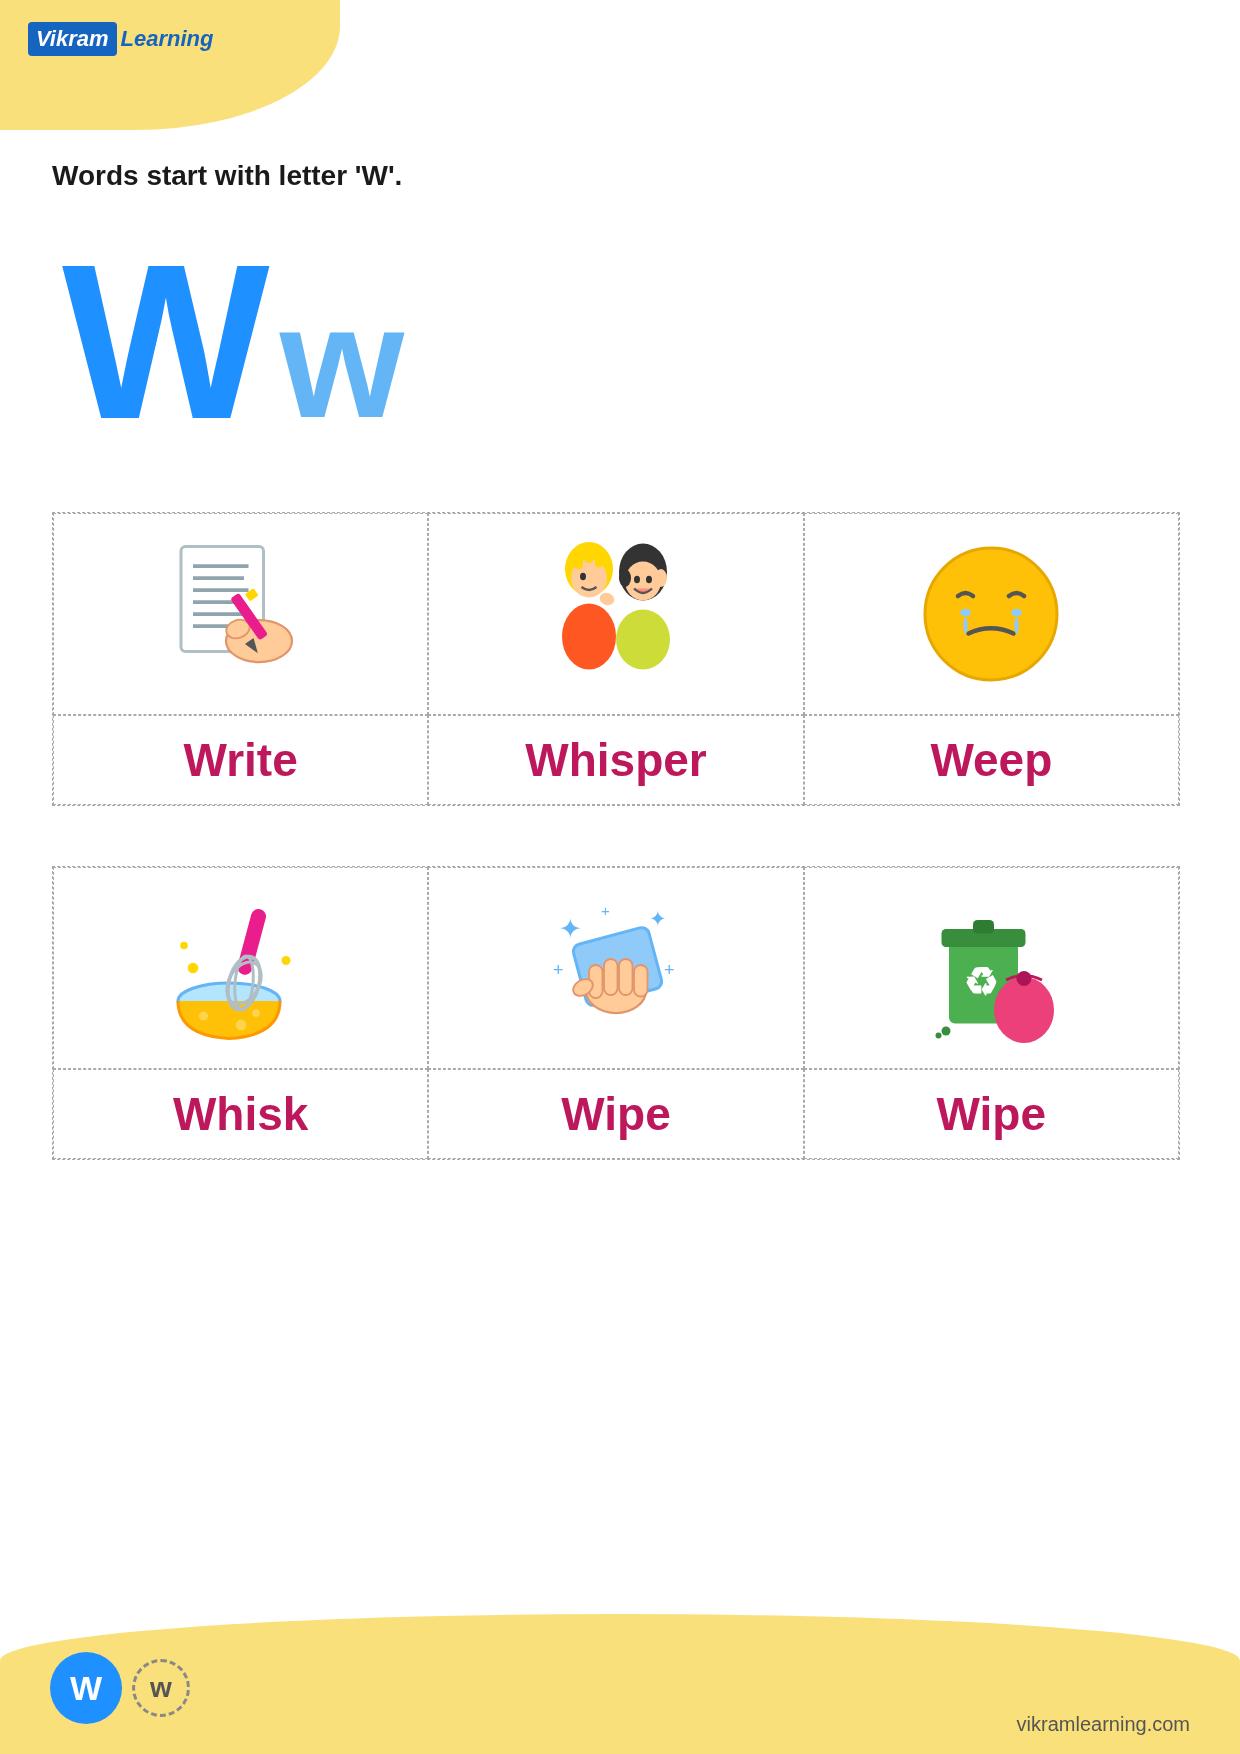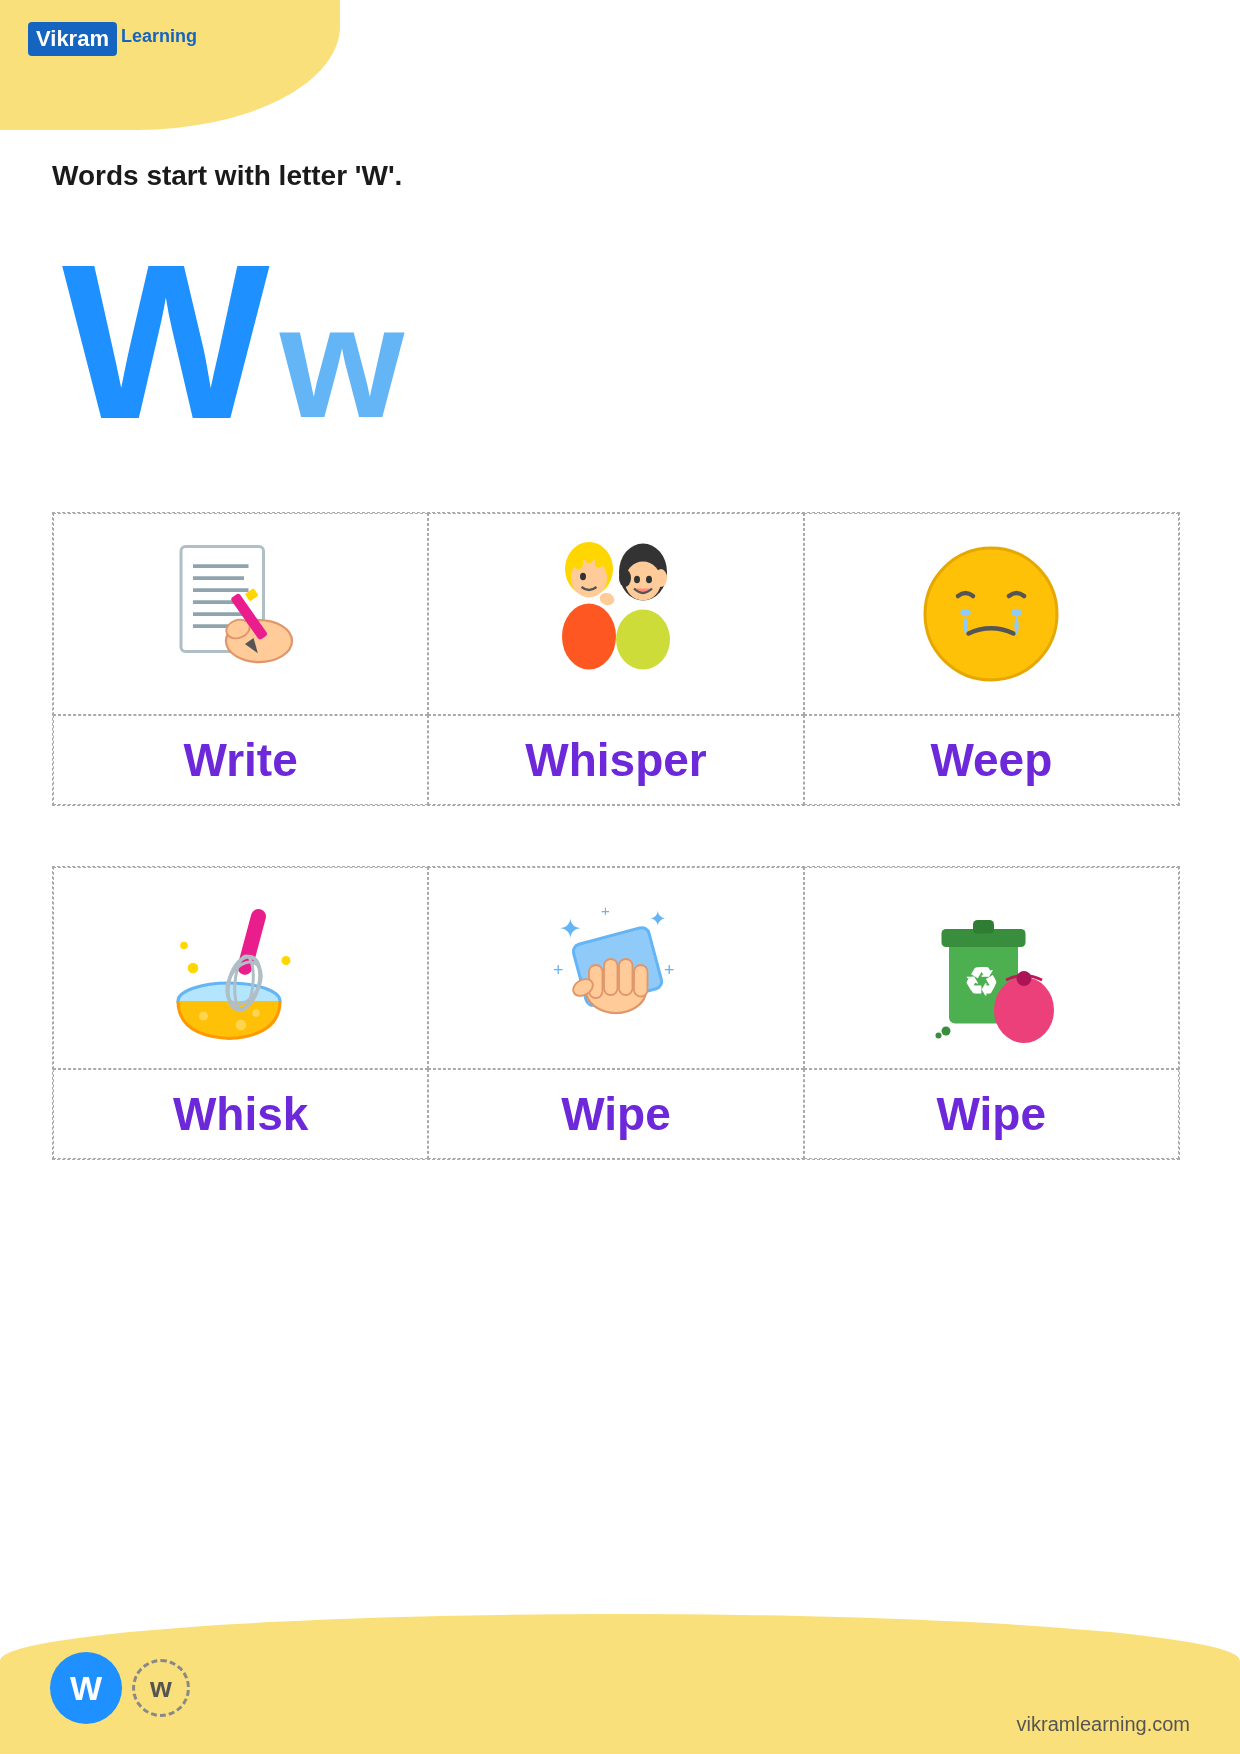--- a/index.html
+++ b/index.html
@@ -35,36 +35,38 @@
       z-index: 2;
     }
 
     
     .logo {
       position: absolute;
       top: 22px;
       left: 28px;
       z-index: 10;
       display: flex;
+      align-items: center;
       gap: 0;
+      font-style: italic;
     }
 
     .logo-vikram {
       background: #1565C0;
       color: white;
       font-weight: 900;
       font-size: 22px;
       padding: 4px 8px;
       border-radius: 4px;
     }
 
     .logo-learning {
       color: #1565C0;
       font-weight: 700;
-      font-size: 18px;
+      font-size: 22px;
       padding: 4px 4px;
     }
 
     
     .main-content {
       position: relative;
       z-index: 5;
       padding: 160px 60px 60px 52px;
     }
 
@@ -126,21 +128,21 @@
       width: 160px;
       height: 160px;
       display: flex;
       align-items: center;
       justify-content: center;
     }
 
     .word-label {
       font-size: 46px;
       font-weight: 900;
-      color: #6d28d9;
+      color: #be185d;
       text-align: center;
     }
 
     
     .icon-write svg,
     .icon-whisper svg,
     .icon-weep svg,
     .icon-whisk svg,
     .icon-wipe svg,
     .icon-waste svg {

